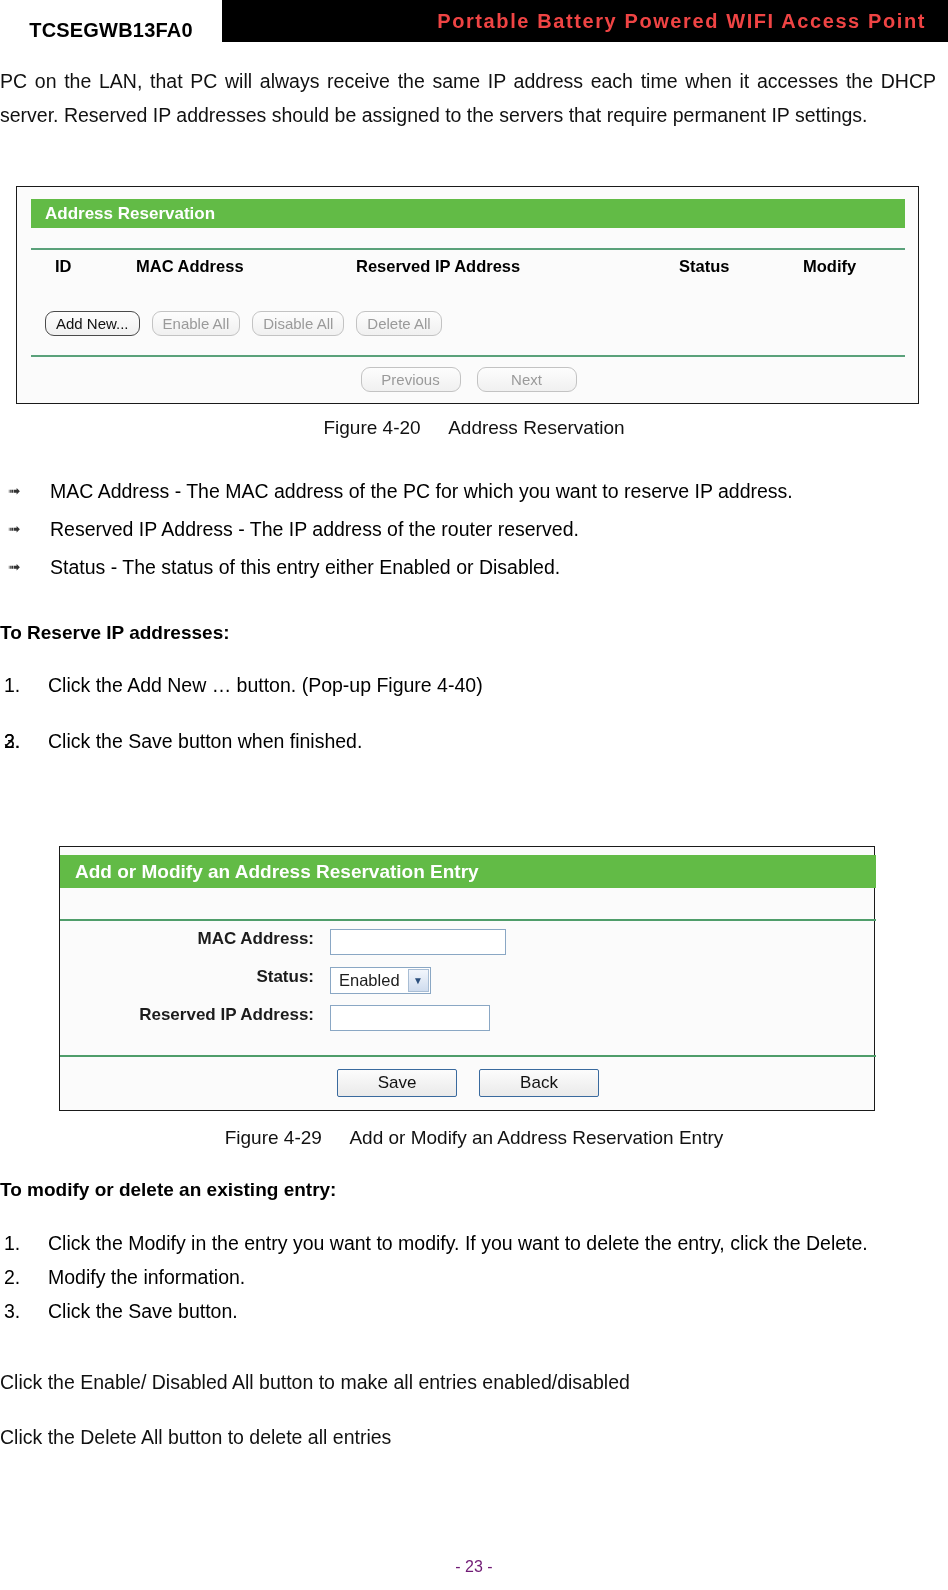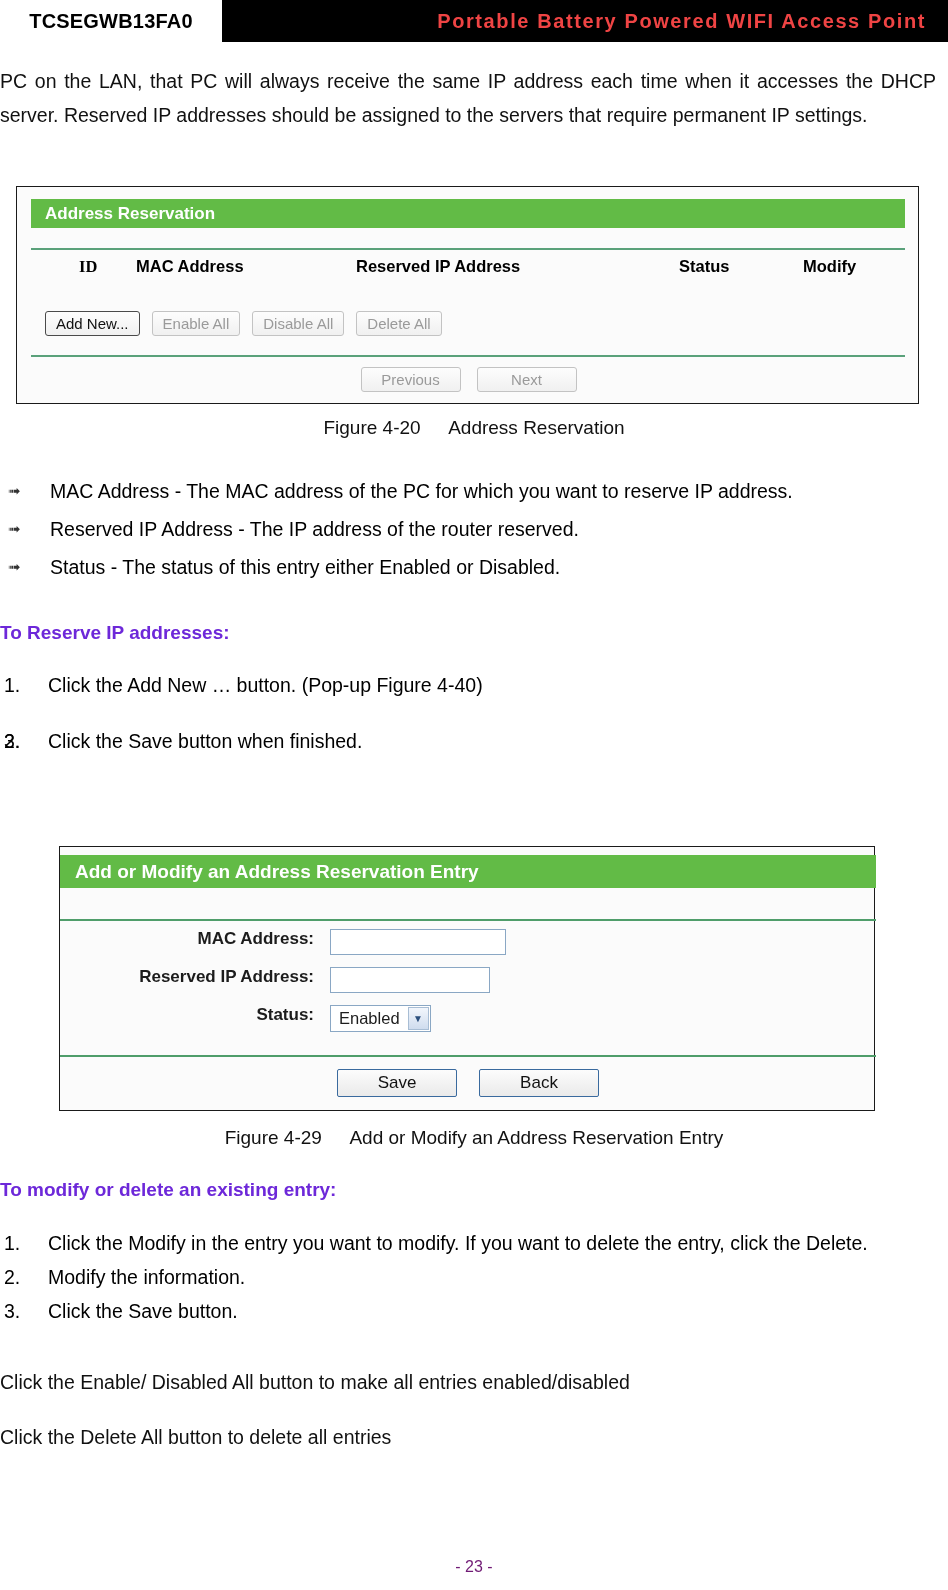--- a/index.html
+++ b/index.html
@@ -25,21 +25,21 @@
     background: #000000;
     box-sizing: border-box;
   }
   .header-model-box {
     position: absolute;
     top: 0; left: 0;
     width: 222px;
     height: 42px;
     background: #ffffff;
     display: flex;
-    align-items: center;
+    align-items: flex-end;
     justify-content: center;
   }
   .header-model-text {
     font-size: 20px;
     font-weight: bold;
     color: #000000;
     letter-spacing: 0.2px;
   }
   .header-title {
     position: absolute;
@@ -119,36 +119,36 @@
     width: 874px;
     height: 26px;
     font-size: 16.5px;
     font-weight: bold;
   }
   .th {
     position: absolute;
     top: 0;
     white-space: nowrap;
   }
-  .th-id      { left: 48px; font-family: Liberation Serif, serif; }
+  .th-id      { left: 24px; }
   .th-mac     { left: 105px; }
   .th-ip      { left: 325px; }
   .th-status  { left: 648px; }
   .th-modify  { left: 772px; }
 
   .btn-row-primary {
     position: absolute;
     top: 124px; left: 28px;
     display: flex;
     gap: 12px;
   }
   .btn {
     font-family: "Liberation Sans", sans-serif;
     font-size: 15px;
-    border-radius: 3px;
+    border-radius: 9px;
     background: linear-gradient(#fdfdfd, #f0f0f0);
     box-sizing: border-box;
     display: inline-flex;
     align-items: center;
     justify-content: center;
     padding: 0 10px;
     height: 25px;
     white-space: nowrap;
   }
   .btn-focused {
@@ -309,21 +309,21 @@
     font-size: 15px;
     color: #333;
   }
 
   
   .section-heading {
     position: absolute;
     left: 0;
     font-size: 19px;
     font-weight: bold;
-    color: #6d28d9;
+    color: #000000;
   }
 
   
   .steps {
     position: absolute;
     left: 0;
     width: 948px;
   }
   .step-item {
     position: relative;
@@ -441,31 +441,31 @@
     <div class="rule-a"></div>
 
     <div class="form-rows">
 
       <div class="form-row">
         <span class="form-label">MAC Address:</span>
         <span class="text-input input-mac"></span>
       </div>
 
       <div class="form-row">
-        <span class="form-label">Reserved IP Address:</span>
-        <span class="text-input input-ip"></span>
-      </div>
-
-      <div class="form-row">
         <span class="form-label">Status:</span>
         <span class="select-box">
           <span class="select-value">Enabled</span>
           <span class="select-arrow">▼</span>
         </span>
       </div>
+
+      <div class="form-row">
+        <span class="form-label">Reserved IP Address:</span>
+        <span class="text-input input-ip"></span>
+      </div>
     </div>
 
     <div class="rule-b"></div>
 
     <div class="btn-row-form">
       <span class="btn btn-form">Save</span>
       <span class="btn btn-form">Back</span>
     </div>
   </div>
 

